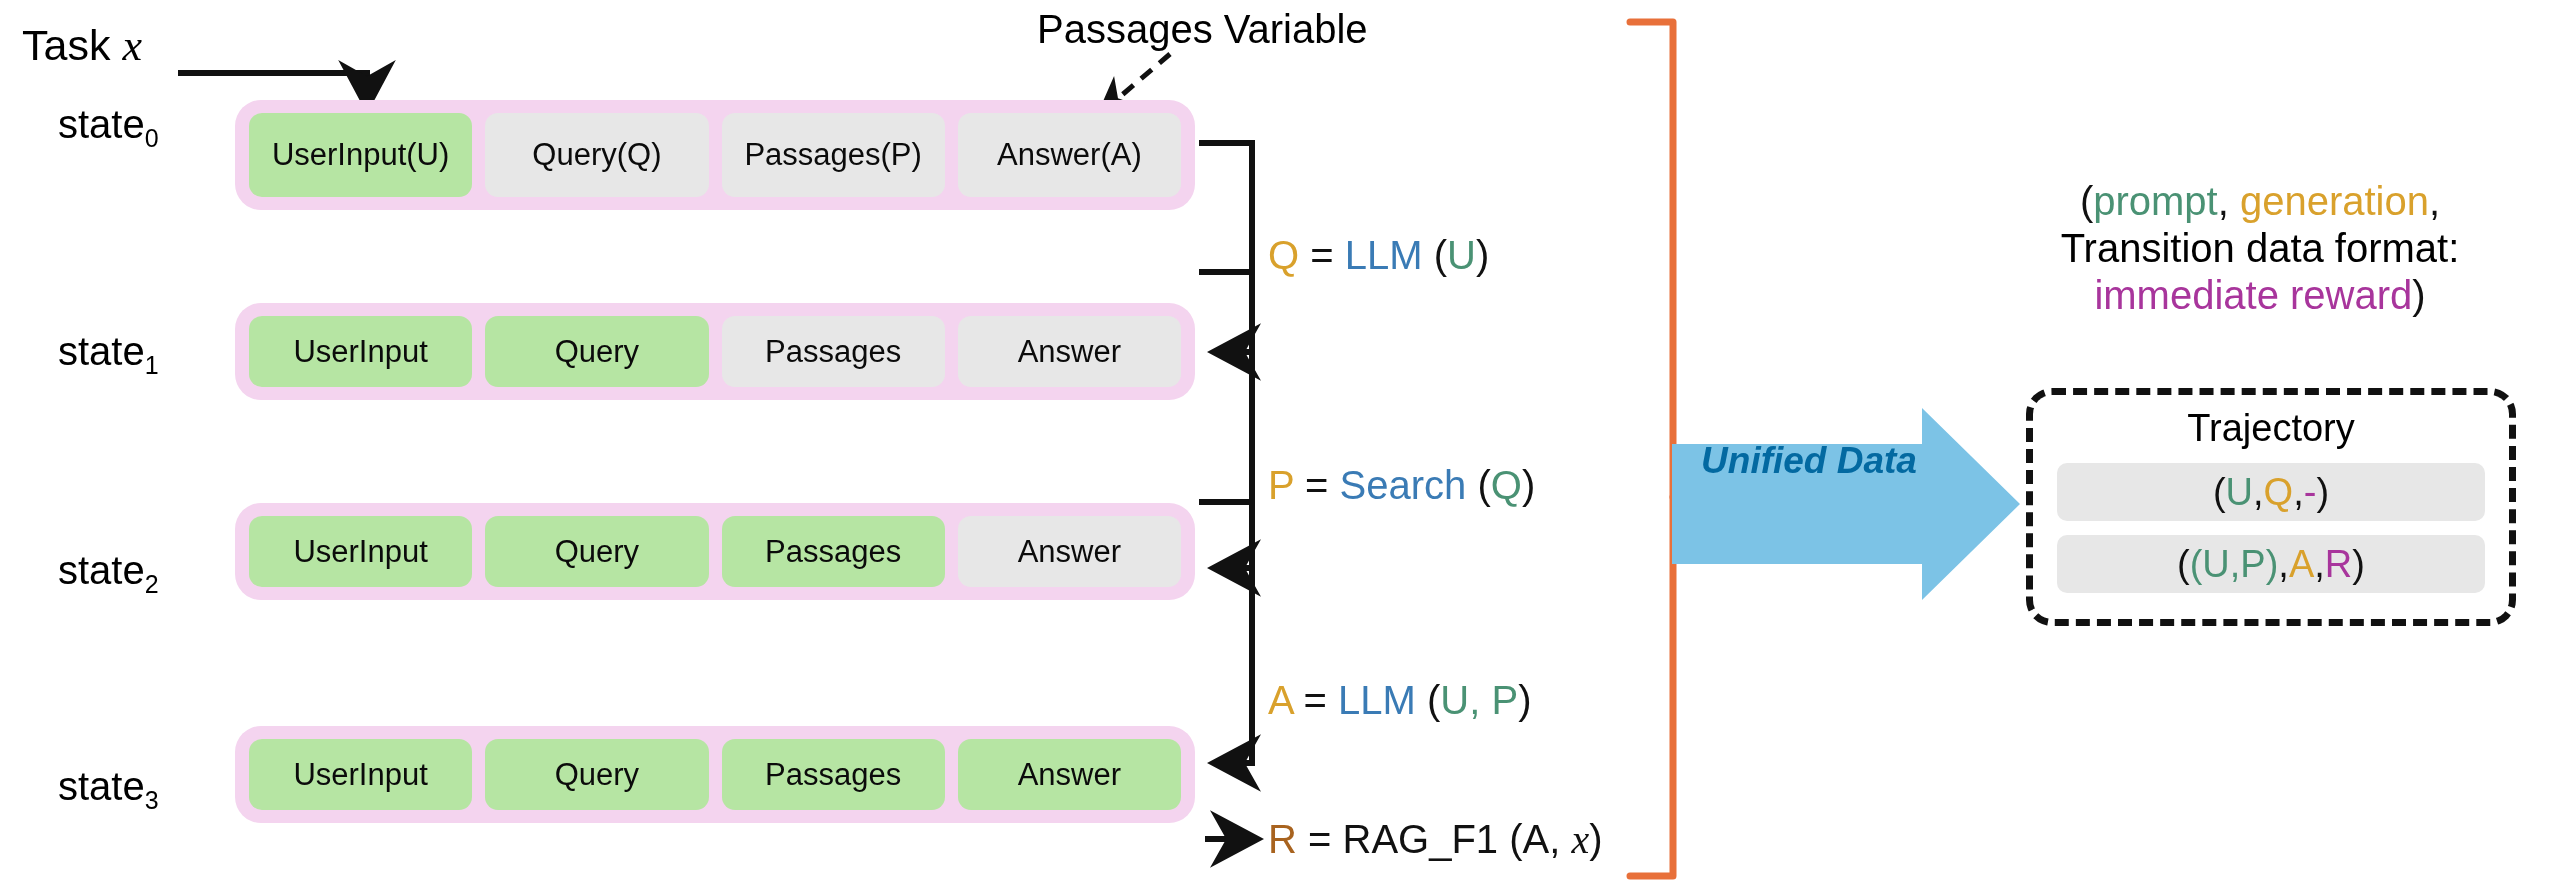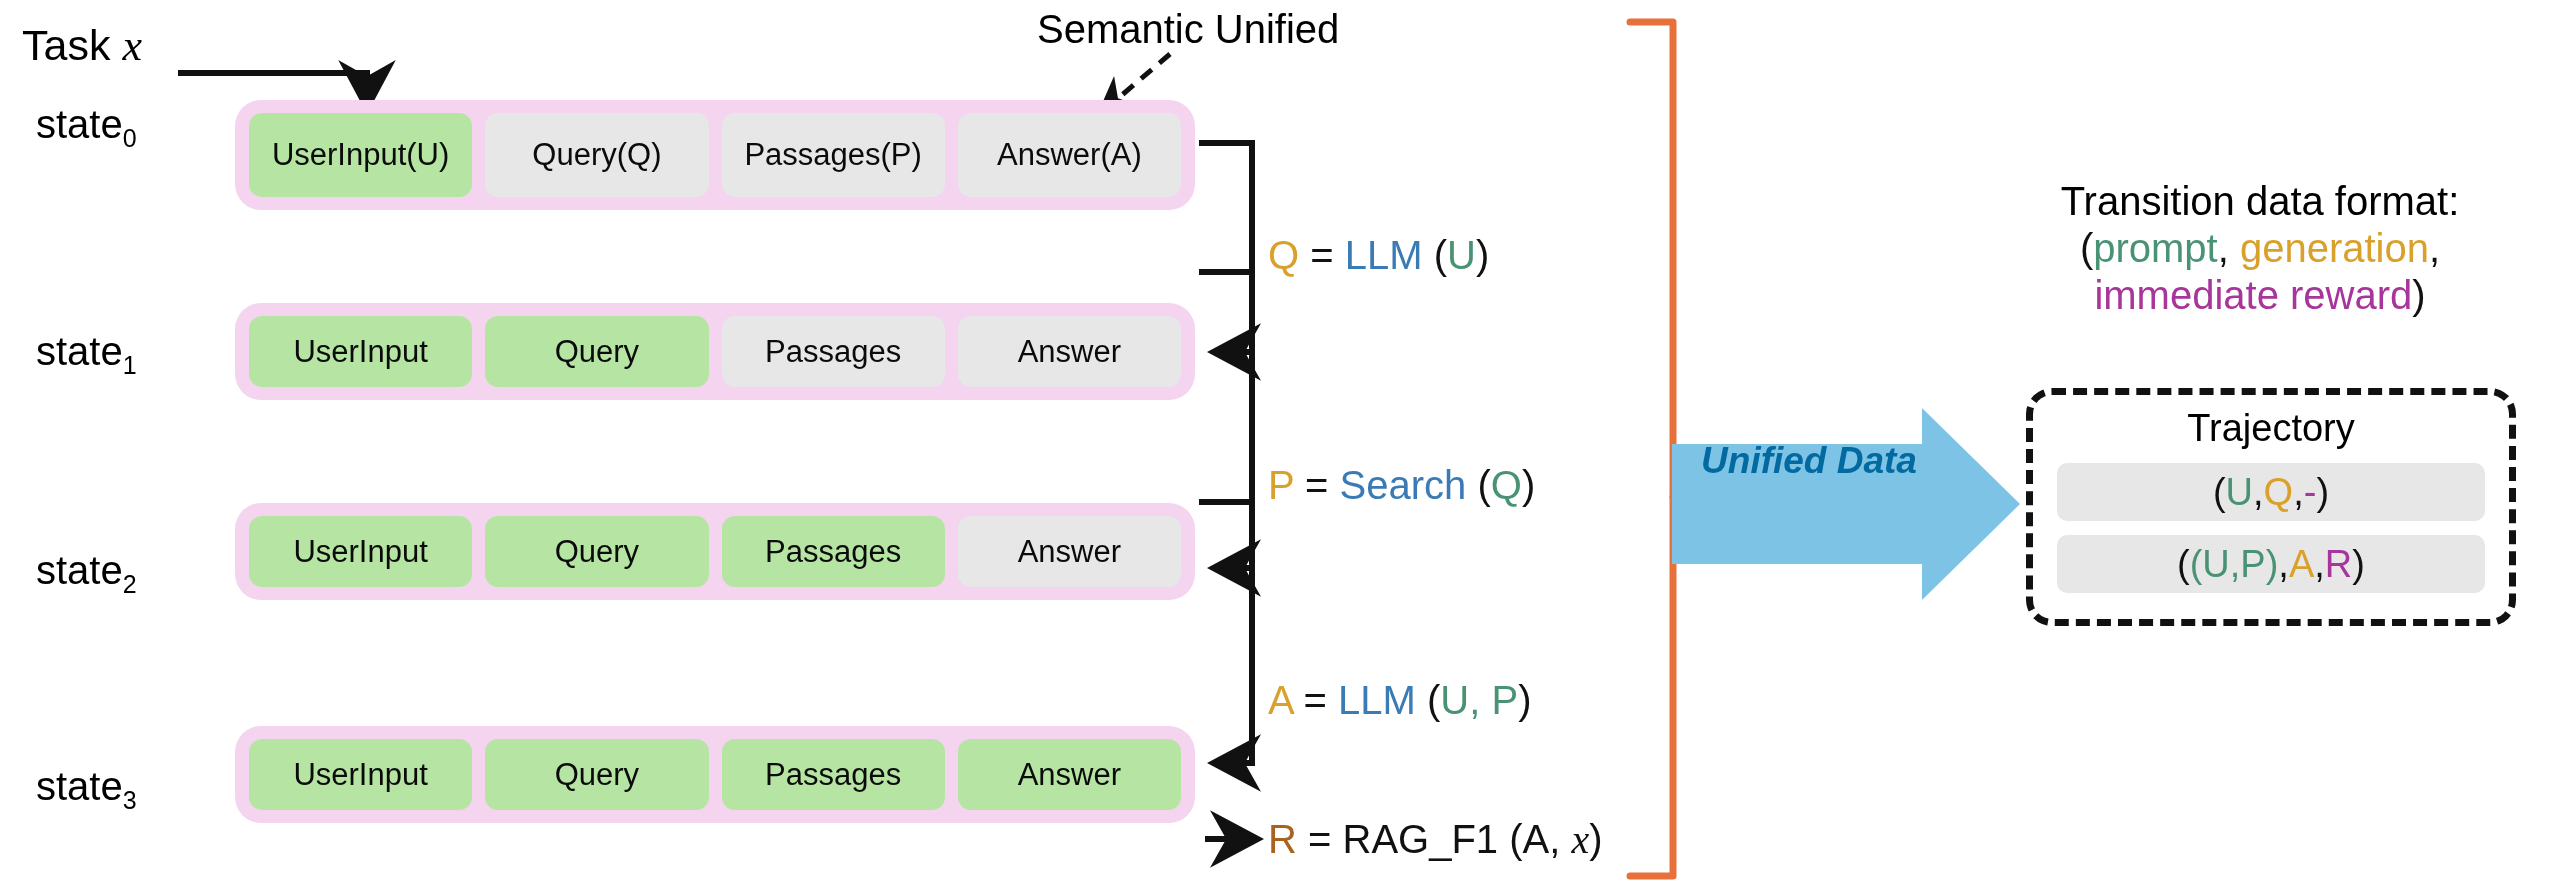--- a/index.html
+++ b/index.html
@@ -26,21 +26,21 @@
     white-space: nowrap;
     line-height: 1;
   }
   #task-label .mathvar { font-family: "Liberation Serif", serif; font-style: italic; font-size: 44px; }
 
   
   .state-label {
     font-size: 40px;
     white-space: nowrap;
     line-height: 1;
-    left: 36px;
+    left: 58px;
   }
   .state-label sub { font-size: 25px; }
 
   
   .state-row {
     left: 235px;
     width: 960px;
     background: #f4d4ef;
     border-radius: 26px;
     display: flex;
@@ -199,21 +199,21 @@
       <path d="M 1630 22 L 1673 22 L 1673 876 L 1630 876" fill="none" stroke="#e8703a" stroke-width="7" stroke-linecap="round" stroke-linejoin="round"></path>
       <path d="M 1673 497 L 1712 497" fill="none" stroke="#e8703a" stroke-width="7" stroke-linecap="round"></path>
     </g>
   </svg>
 
   <div class="abs" id="task-label">
     <span>Task</span>
     <span class="mathvar">x</span>
   </div>
 
-  <div class="abs" id="semantic-variable-label">Semantic Unified</div>
+  <div class="abs" id="semantic-variable-label">Passages Variable</div>
 
   <div class="abs state-label" style="top:104px;">
     <span>state</span><sub>0</sub>
   </div>
   <div class="abs state-row vtall" style="top:100px;">
     <div class="cell green">
       <span>UserInput</span>
       <span class="sym">(U)</span>
     </div>
     <div class="cell">
@@ -316,25 +316,25 @@
   <div class="abs" id="unified-arrow">
     <svg width="350" height="200" viewBox="0 0 350 200">
       <path d="M 0 40 L 250 40 L 250 4 L 348 100 L 250 196 L 250 160 L 0 160 Z" fill="#7cc3e6"></path>
     </svg>
     <div id="unified-arrow-text">
       <div>Unified Data</div>
     </div>
   </div>
 
   <div class="abs" id="transition-format">
-    <div>Transition data format:</div>
     <div>
       <span class="c-black">(</span><span class="c-prompt">prompt</span><span class="c-black">,</span>
       <span class="c-gener">generation</span><span class="c-black">,</span>
     </div>
+    <div>Transition data format:</div>
     <div>
       <span class="c-reward">immediate reward</span><span class="c-black">)</span>
     </div>
   </div>
 
   <div class="abs" id="trajectory-box">
     <div id="trajectory-title">Trajectory</div>
 
     <div class="traj-row">
       <span class="c-black">(</span>

